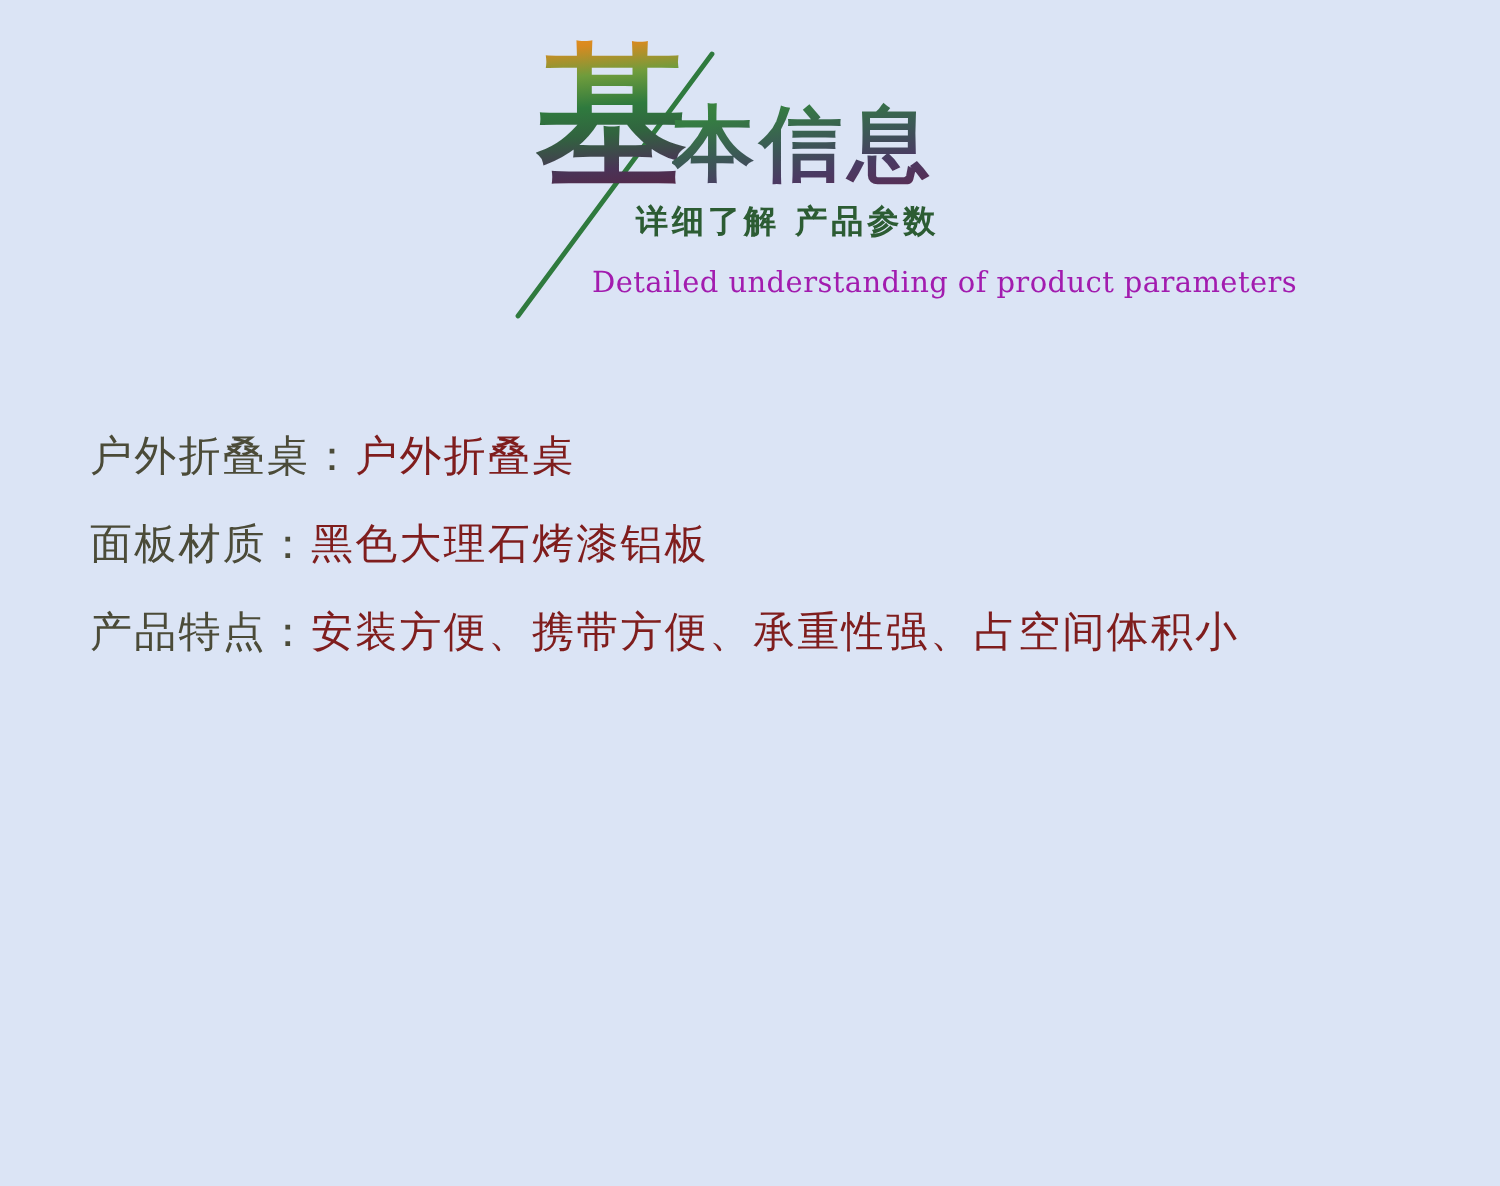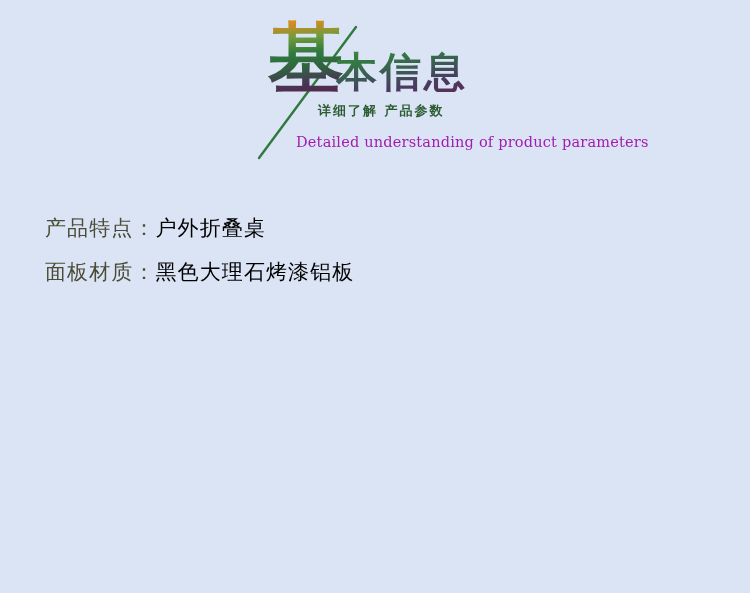--- a/index.html
+++ b/index.html
@@ -84,21 +84,21 @@
     color: transparent;
     text-decoration: underline;
     -webkit-text-fill-color: transparent;
   }
 
   .hdr-tag-cn {
     position: absolute;
     left: 318px;
     top: 100px;
     font-family: "DejaVu Serif", "Liberation Serif", serif;
-    font-size: 13px;
+    font-size: 16px;
     line-height: 22px;
     letter-spacing: 2px;
     font-weight: 700;
     color: #2c5c33;
   }
 
   .hdr-tag-en {
     position: absolute;
     left: 296px;
     top: 132px;
@@ -126,21 +126,21 @@
     font-size: 21px;
     letter-spacing: 1.1px;
   }
 
   .spec-label {
     color: #4b4b38;
     font-weight: 400;
   }
 
   .spec-value {
-    color: #000000;
+    color: #7f1d1d;
     font-weight: 400;
   }
 
   .spec-row.note .spec-label,
   .spec-row.note .spec-value {
     color: #1d6040;
   }
 </style>
 </head>
 <body>
@@ -156,17 +156,18 @@
     <div class="hdr-big">基</div>
 
     <div class="hdr-sub-cn">本信息</div>
 
     <div class="hdr-tag-cn">详细了解 产品参数</div>
 
     <div class="hdr-tag-en">Detailed understanding of product parameters</div>
   </div>
 
   <div class="spec-list" id="spec-list">
-      <div class="spec-row"><span class="spec-label">产品特点：</span><span class="spec-value">户外折叠桌</span></div>
+      <div class="spec-row"><span class="spec-label">户外折叠桌：</span><span class="spec-value">户外折叠桌</span></div>
       <div class="spec-row"><span class="spec-label">面板材质：</span><span class="spec-value">黑色大理石烤漆铝板</span></div>
+      <div class="spec-row"><span class="spec-label">产品特点：</span><span class="spec-value">安装方便、携带方便、承重性强、占空间体积小</span></div>
     </div>
 
 </div>
 
 </body></html>

